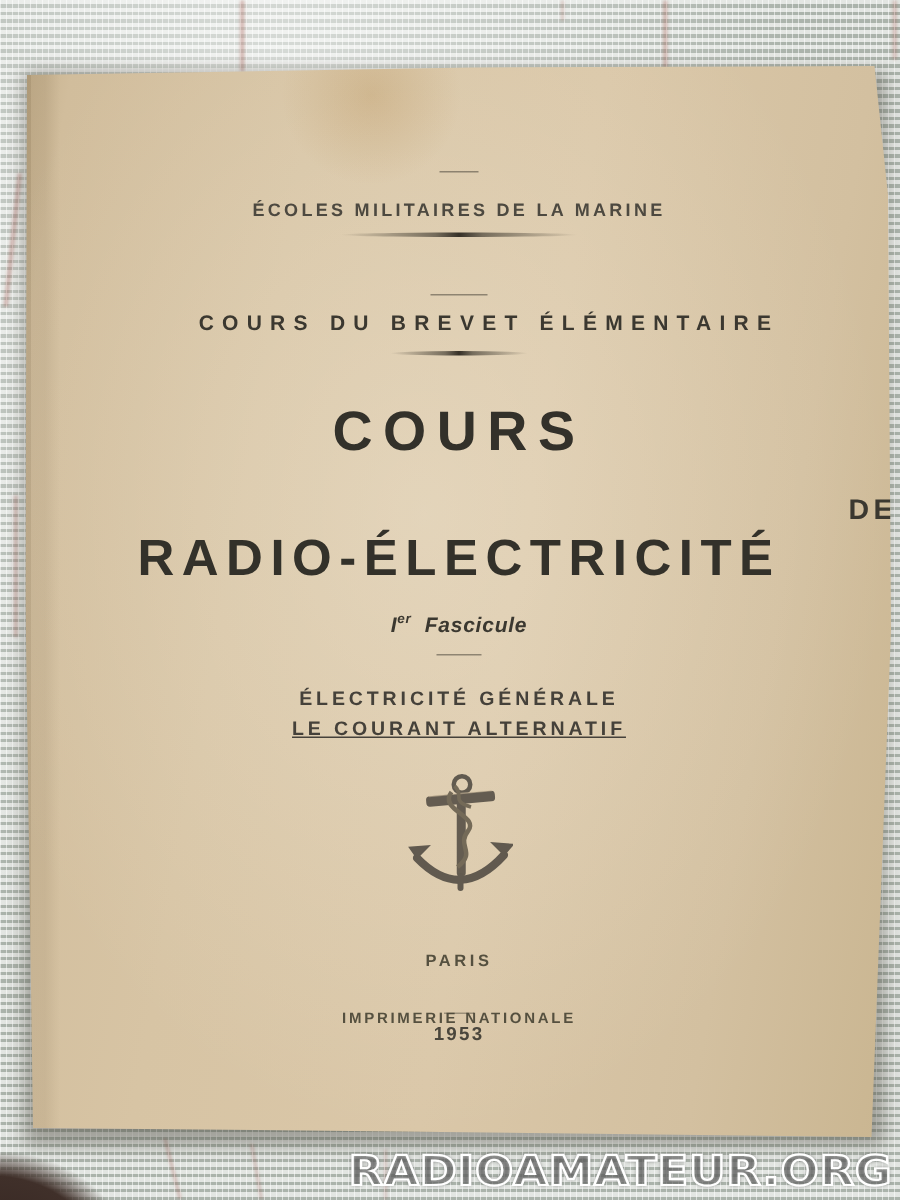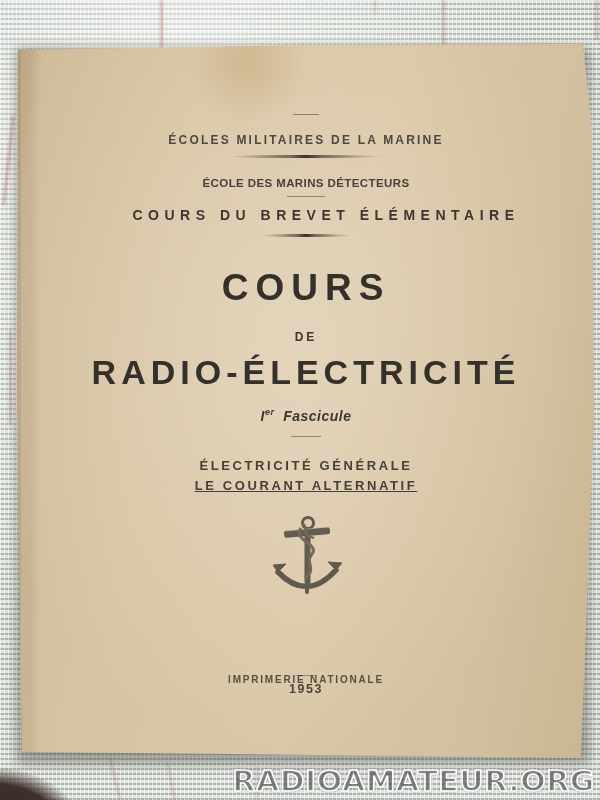--- a/index.html
+++ b/index.html
@@ -39,21 +39,21 @@
   }
   .hdr1 { top:56px;  font-size:12px; font-weight:bold; letter-spacing:1.6px; }
   .d1   { top:76px;  width:26px; }
   .hdr2 { top:95px;  font-size:12px; font-weight:bold; letter-spacing:2.2px; color:#4d4940; }
   .d2   { top:117px; width:158px; }
   .hdr3 { top:139px; font-size:11.5px; font-weight:bold; letter-spacing:0.4px; }
   .d3   { top:158px; width:38px; }
   .hdr4 { top:169px; font-size:14px; font-weight:bold; letter-spacing:5.5px; color:#3b3830;margin-left:40px; }
   .d4   { top:196px; width:92px; }
   .t1   { top:229px; font-size:37px; font-weight:bold; letter-spacing:7px;  color:#33312a;text-align:center; }
-  .t2   { top:292px; font-size:12px; font-weight:bold; letter-spacing:3px;  color:#3b3830; }
+  .t2   { top:292px; font-size:19px; font-weight:bold; letter-spacing:3px;  color:#3b3830;text-align:right; }
   .t3   { top:315px; font-size:34px; font-weight:bold; letter-spacing:5px;  color:#33312a; }
   .fasc { top:369px; font-size:14px; font-weight:bold; letter-spacing:0.5px; color:#3b3830;font-style:italic; }
   .fasc sup { font-size:9px; vertical-align:6px; }
   .d5   { top:398px; width:30px; }
   .sub1 { top:420px; font-size:13px; font-weight:bold; letter-spacing:2.6px; color:#45413a; }
   .sub2 { top:440px; font-size:13px; font-weight:bold; letter-spacing:2.6px; color:#45413a;text-decoration:underline; }
   .emblem { position:absolute; top:476px; left:0; right:0; margin:auto; width:72px; height:90px; opacity:0.82; }
   .imp1 { top:597px; font-size:11px; font-weight:bold; letter-spacing:2.4px; color:#55503f; }
   .imp2 { top:636px; font-size:10px; font-weight:bold; letter-spacing:1.8px; color:#55503f; }
   .d6   { top:637px; width:20px; background:rgba(75,70,58,0.45); }
@@ -82,21 +82,20 @@
   <div class="fabric-mark" style="left:170px; top:762px; width:2px; height:38px; background:rgba(150,60,50,0.24); transform:rotate(-10deg);"></div>
   <div class="fabric-mark" style="left:256px; top:766px; width:2px; height:34px; background:rgba(150,60,50,0.20);"></div>
 </div>
 
 <div class="shadow-under-book"></div>
 
 <div class="book">
   <div class="rule-s d1"></div>
   <div class="line hdr2">ÉCOLES MILITAIRES DE LA MARINE</div>
   <div class="rule-w d2"></div>
-  <div class="line hdr3">ÉCOLE DES MARINS DÉTECTEURS</div>
   <div class="rule-s d3"></div>
   <div class="line hdr4">COURS DU BREVET ÉLÉMENTAIRE</div>
   <div class="rule-w d4"></div>
 
   <div class="line t1">COURS</div>
   <div class="line t2">DE</div>
   <div class="line t3">RADIO-ÉLECTRICITÉ</div>
   <div class="line fasc">
     <span>I</span><sup>er</sup>&nbsp;
     <span>Fascicule</span>
@@ -114,20 +113,21 @@
       <rect x="34.5" y="16" width="6" height="54" rx="2" fill="#4a443c" stroke="none"></rect>
       <path d="M8 58 Q 37 88 66 56" stroke-width="5.5" stroke-linecap="round"></path>
       <path d="M8 58 l-5 -7 l13 -1 z" fill="#46413a" stroke-width="1"></path>
       <path d="M66 56 l6 -7 l-14 -1 z" fill="#46413a" stroke-width="1"></path>
       <path d="M37 70 l0 8" stroke-width="4" stroke-linecap="round"></path>
       <path d="M31 14 C 22 26, 50 30, 42 40 C 34 50, 48 54, 35 64" stroke="#5d5545" stroke-width="3"></path>
       <path d="M33 10 C 40 16, 30 20, 44 24" stroke="#5d5545" stroke-width="2.5"></path>
     </g>
   </svg>
 
+  <div class="line imp1">PARIS</div>
   <div class="line imp2">IMPRIMERIE NATIONALE</div>
   <div class="rule-s d6"></div>
   <div class="line year">1953</div>
 </div>
 
 <div class="corner-shadow"></div>
 
 <div class="watermark">RADIOAMATEUR.ORG</div>
 
 </body></html>

